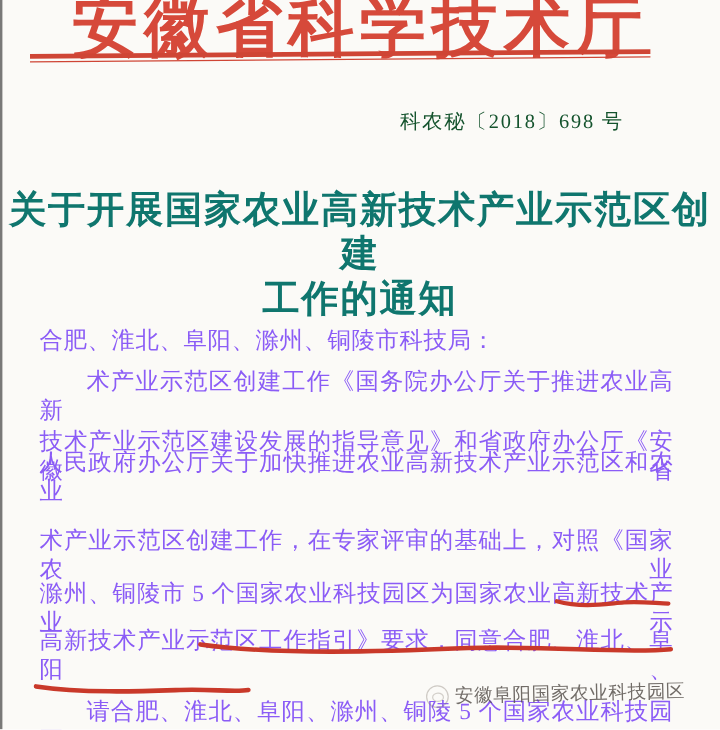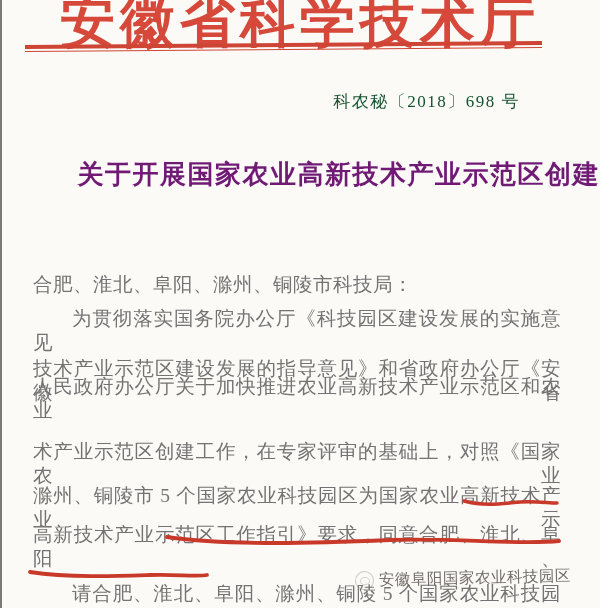--- a/index.html
+++ b/index.html
@@ -30,29 +30,29 @@
   .rule .thick{height:3.5px;background:#cf4535;}
   .rule .thin{height:1.5px;background:#cf4535;margin-top:2px;}
   .docnum{
     position:absolute;top:90px;right:80px;
     font-size:17px;color:#14532d;letter-spacing:1.5px;
     white-space:nowrap;
   }
   
   .title{
     position:absolute;top:156px;left:0;width:100%;
-    text-align:right;
-    font-size:26px;line-height:37px;font-weight:bold;
-    color:#701a75;letter-spacing:1.5px;
+    text-align:center;
+    font-size:31px;line-height:37px;font-weight:bold;
+    color:#0f766e;letter-spacing:1.5px;
   }
   
   .bline{
     position:absolute;left:33px;width:528px;
     font-size:19.5px;line-height:24px;
-    color:#737373;letter-spacing:.5px;
+    color:#8b5cf6;letter-spacing:.5px;
     white-space:nowrap;
   }
   .bline.just{
     white-space:normal;
     text-align:justify;text-align-last:justify;
   }
   .bline.ind{text-indent:39px;}
   .l0{top:273px;}
   .l1{top:307px;}
   .l2{top:357px;}
@@ -102,24 +102,25 @@
 
   <div class="rule">
     <div class="thick"></div>
     <div class="thin"></div>
   </div>
 
   <div class="docnum">科农秘〔2018〕698 号</div>
 
   <div class="title">
     <div>关于开展国家农业高新技术产业示范区创建</div>
+    <div>工作的通知</div>
   </div>
 
   <div class="bline l0">合肥、淮北、阜阳、滁州、铜陵市科技局：</div>
-  <div class="bline l1 just ind">为贯彻落实国务院办公厅《科技园区建设发展的实施意见</div>
+  <div class="bline l1 just ind">术产业示范区创建工作《国务院办公厅关于推进农业高新</div>
   <div class="bline l2 just">技术产业示范区建设发展的指导意见》和省政府办公厅《安徽省</div>
   <div class="bline l3 just">人民政府办公厅关于加快推进农业高新技术产业示范区和农业</div>
   <div class="bline l5 just">术产业示范区创建工作，在专家评审的基础上，对照《国家农业</div>
   <div class="bline l6 just">高新技术产业示范区工作指引》要求，同意合肥、淮北、阜阳、</div>
   <div class="bline l7 just">滁州、铜陵市 5 个国家农业科技园区为国家农业高新技术产业示</div>
   <div class="bline l9 just ind">请合肥、淮北、阜阳、滁州、铜陵 5 个国家农业科技园区，</div>
 
   <svg class="marks" viewBox="0 0 600 608" xmlns="http://www.w3.org/2000/svg">
     <path d="M 464 501 C 486 507 506 503 520 502 C 536 501 548 503 557 503" fill="none" stroke-width="3.5" stroke-linecap="round" stroke="#c9392a"></path>
     <path d="M 167 537 C 230 546 320 543 390 540 C 460 538 520 545 559 541" fill="none" stroke-width="3.8" stroke-linecap="round" stroke="#c9392a"></path>

